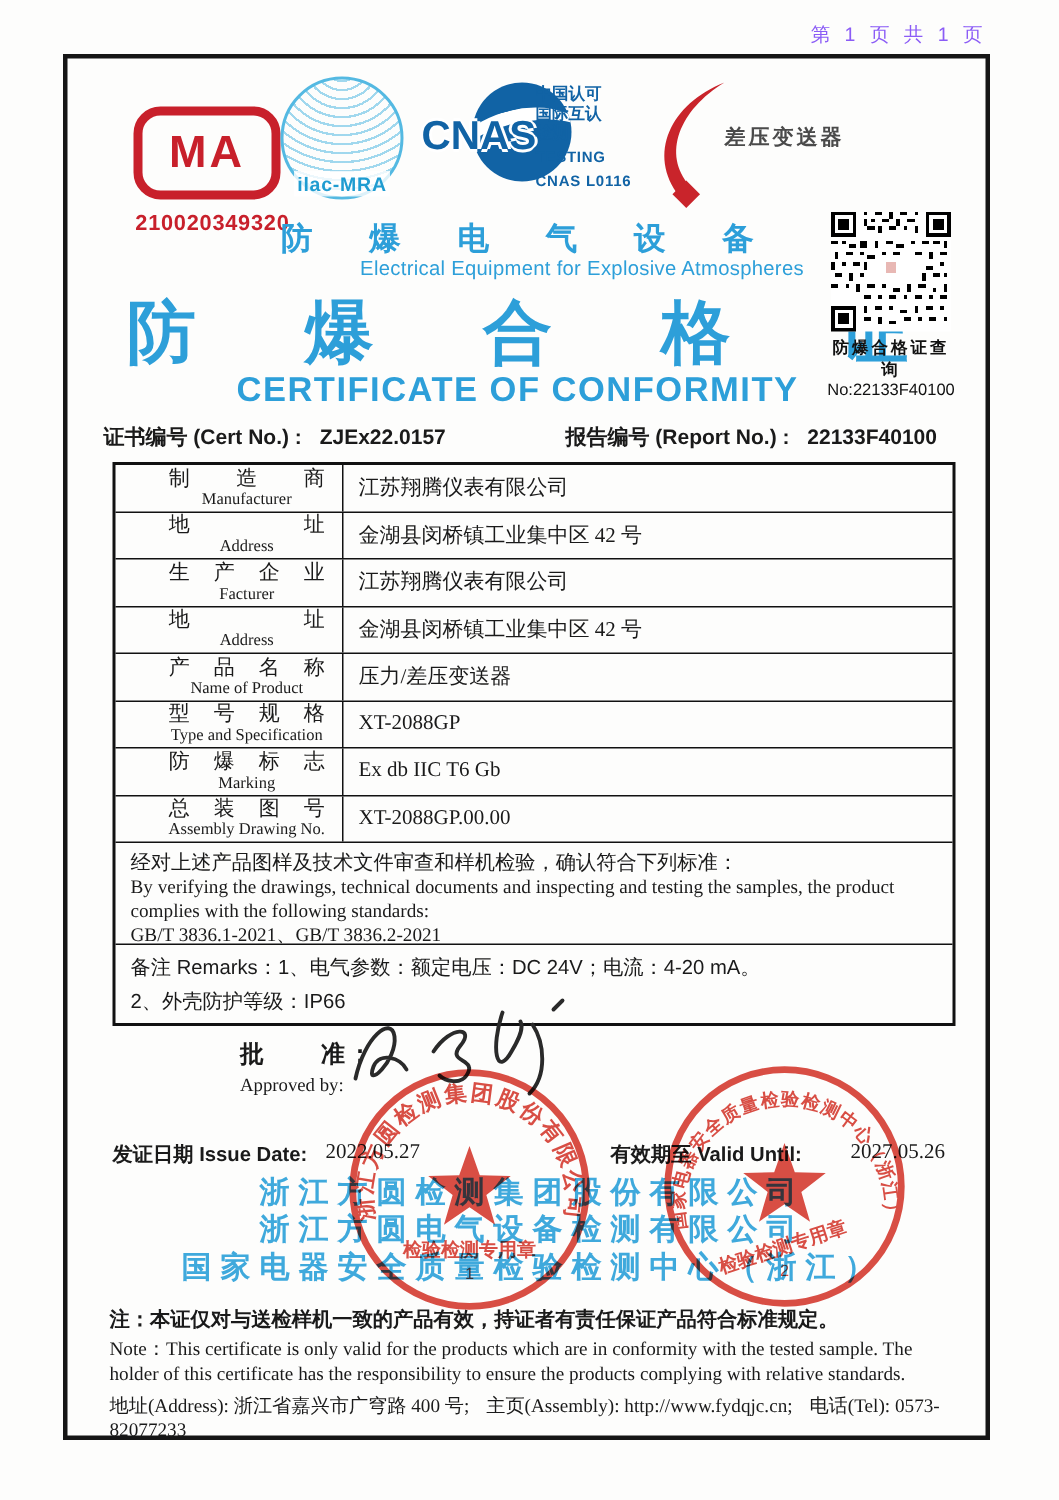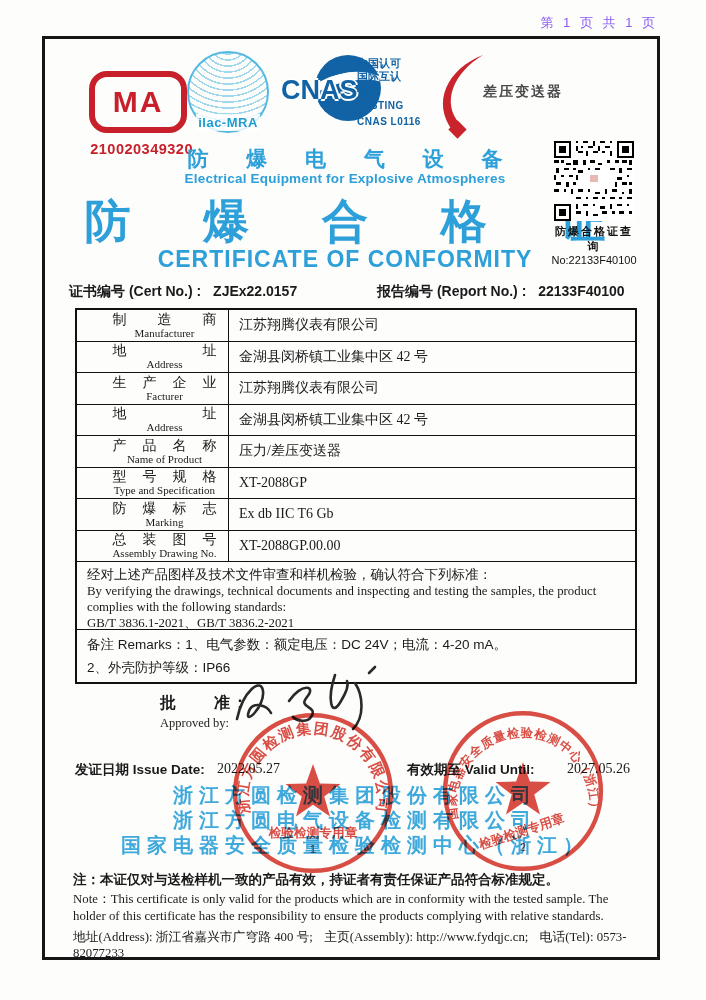--- a/index.html
+++ b/index.html
@@ -27,21 +27,21 @@
              text-shadow:-2px 0 #fff,2px 0 #fff,0 -2px #fff,0 2px #fff;}
   .cnas-side{left:312px;top:18px;width:80px;color:#1163a5;font-size:11px;font-weight:bold;line-height:13px;}
   .cnas-side .en{margin-top:3px;font-size:10px;letter-spacing:.5px;}
   .fy-logo{left:382px;top:14px;}
   .fy-label{left:438px;top:44px;font-size:14px;font-weight:bold;color:#4a4a4a;letter-spacing:2px;}
 
   
   .blue{color:#2d9fd9;}
   .hdr{left:0;width:600px;text-align:center;}
   .h1{top:106px;font-size:21px;font-weight:bold;letter-spacing:16px;text-indent:16px;}
-  .h2{top:132px;font-size:13.5px;font-weight:bold;letter-spacing:.2px;}
+  .h2{top:132px;font-size:13.5px;font-weight:normal;letter-spacing:.2px;padding-left:43px;}
   .h3{top:152px;font-size:46px;font-weight:bold;letter-spacing:30px;text-indent:30px;}
   .h4{top:207px;font-size:23px;font-weight:bold;letter-spacing:1px;}
 
   .qr{left:506px;top:102px;width:86px;text-align:center;}
   .qr svg{display:block;margin:0 auto;}
   .qr-cap{margin-top:3px;font-size:11px;font-weight:bold;letter-spacing:2px;color:#111;}
   .qr-no{font-size:11px;color:#111;font-family:"Liberation Sans",sans-serif;}
 
   
   .certline{left:24px;top:244px;width:572px;font-size:14px;font-weight:bold;}

